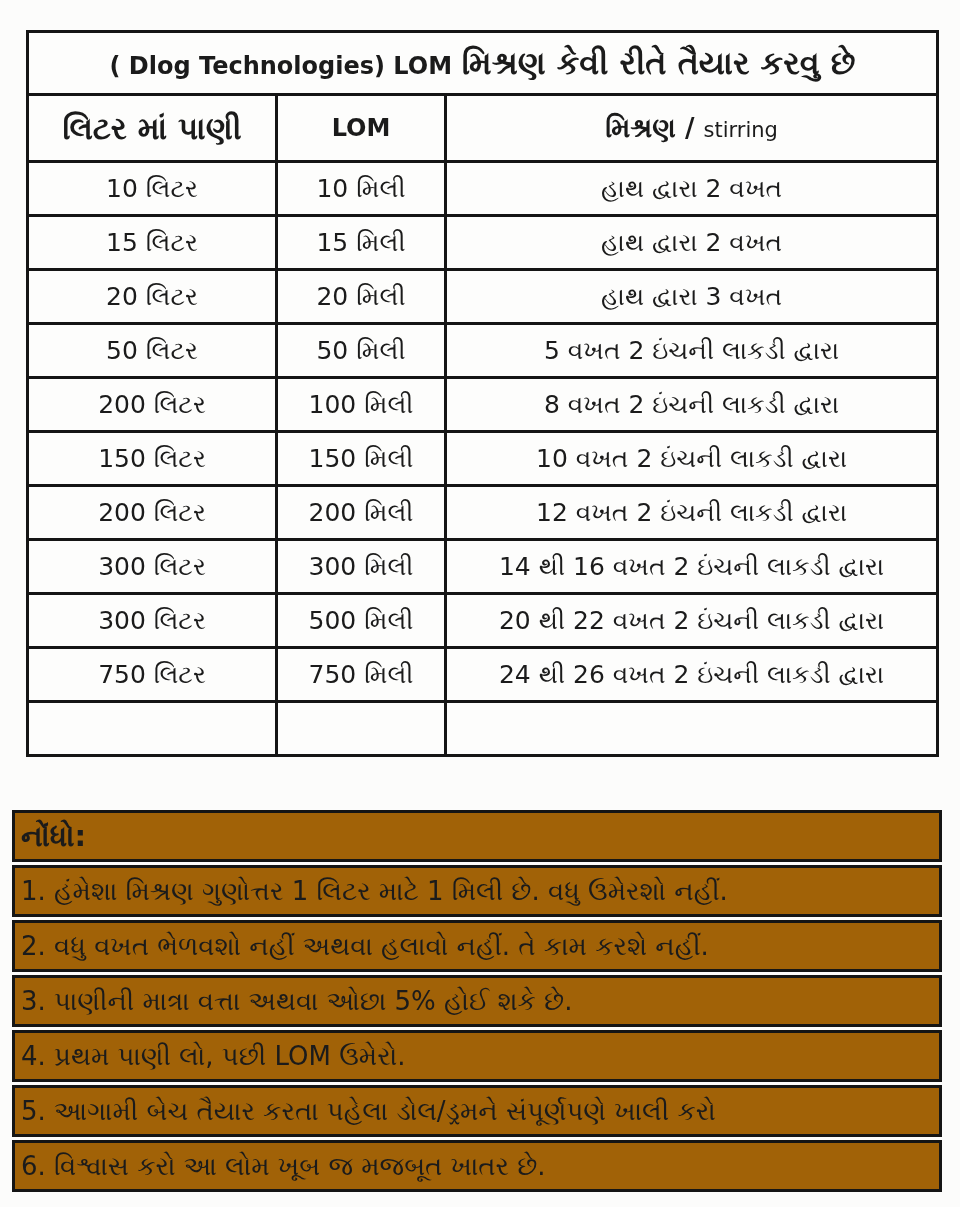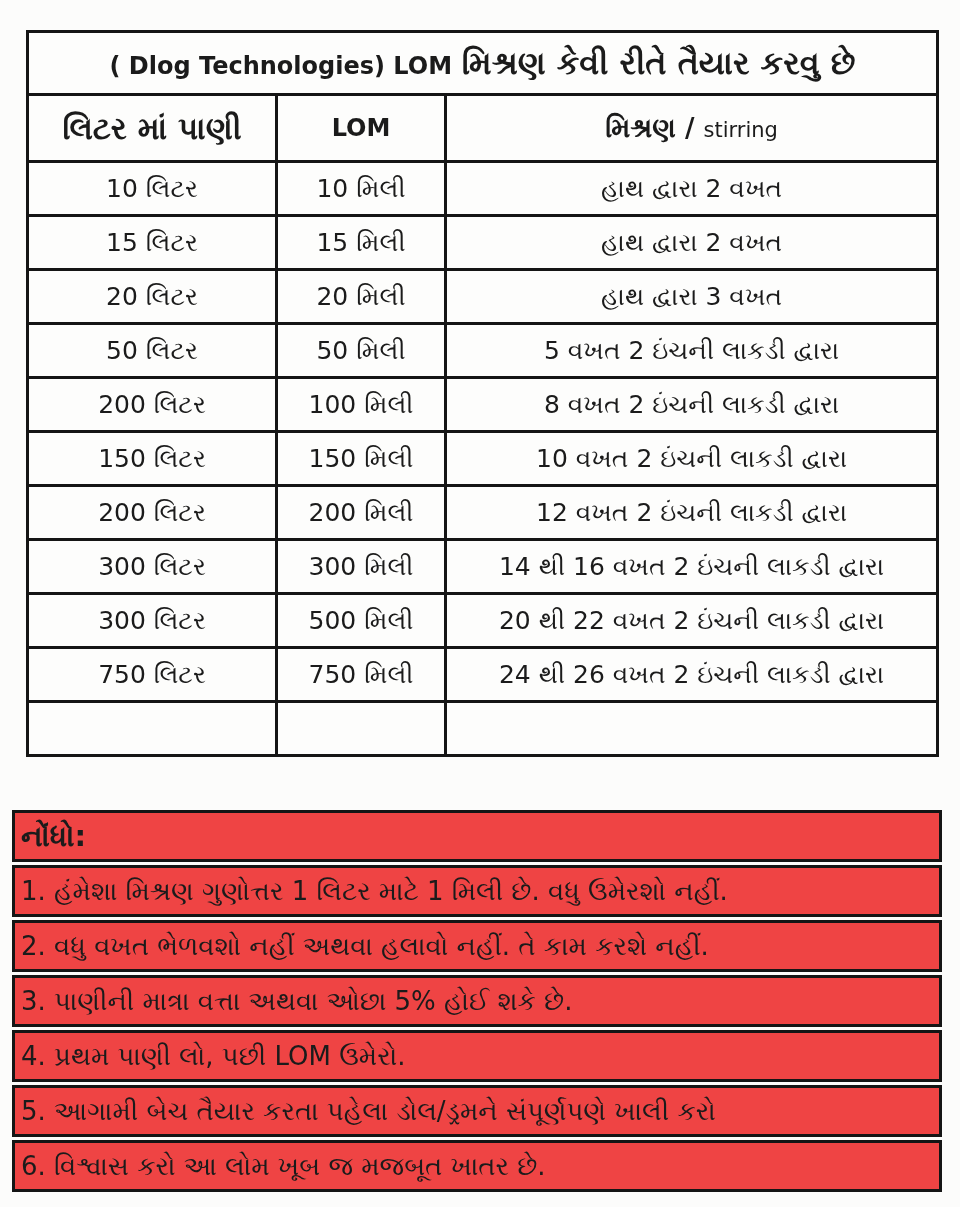--- a/index.html
+++ b/index.html
@@ -37,21 +37,21 @@
   td.head-stir .h-sep{font-weight:bold;font-size:26px;}
   td.head-stir .h-lat{font-weight:normal;font-size:21px;}
   tbody.rows td{height:51px;font-size:25px;}
   
   .notes{
     position:absolute;left:12px;top:810px;width:930px;
   }
   .note-box{
     box-sizing:border-box;
     border:3px solid #151515;
-    background:#ef4444;
+    background:#a16207;
     height:52px;
     display:flex;align-items:center;
     padding:0 6px;
     font-size:26px;
     margin-bottom:3px;
     white-space:nowrap;overflow:hidden;
   }
   .note-head{
     font-weight:bold;font-size:29px;height:52px;
   }

